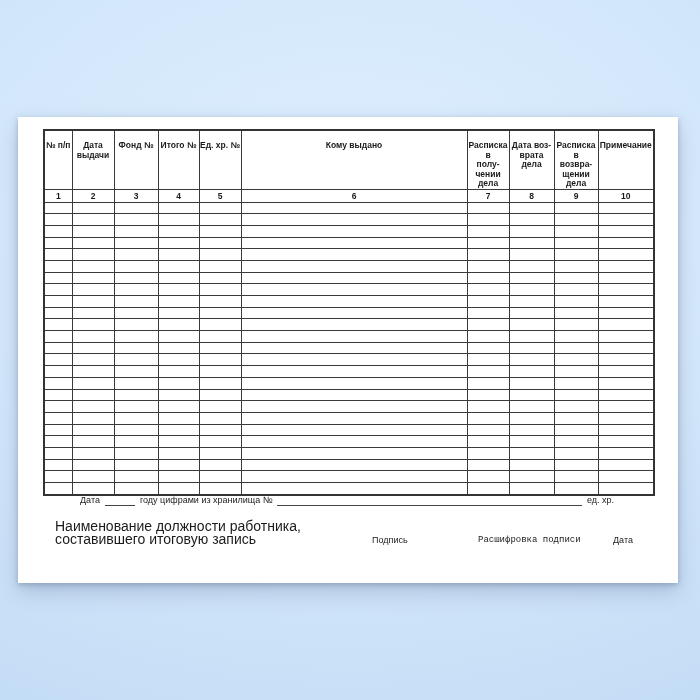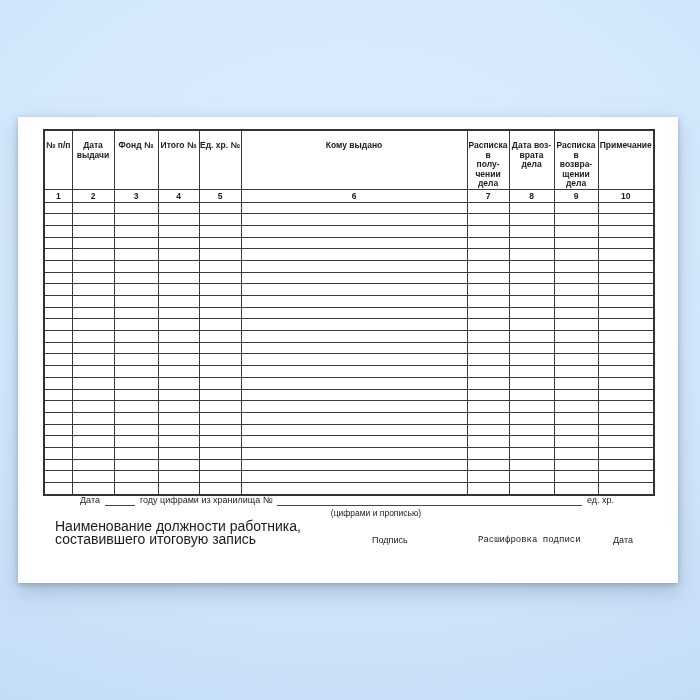--- a/index.html
+++ b/index.html
@@ -455,21 +455,20 @@
     </table>
 
     <div class="total-line">
       <span>Дата</span>
       <span class="blank short"></span>
       <span>году цифрами из хранилища №</span>
       <span class="blank long"></span>
       <span>ед. хр.</span>
     </div>
 
-    <div class="parenthetical">(цифрами и прописью)</div>
 
     <div class="position-block">
       <div>Наименование должности работника,</div>
       <div>составившего итоговую запись</div>
     </div>
 
     <div class="sig-label sig-podpis">Подпись</div>
     <div class="sig-label sig-rasshifrovka">Расшифровка подписи</div>
     <div class="sig-label sig-data">Дата</div>
 

